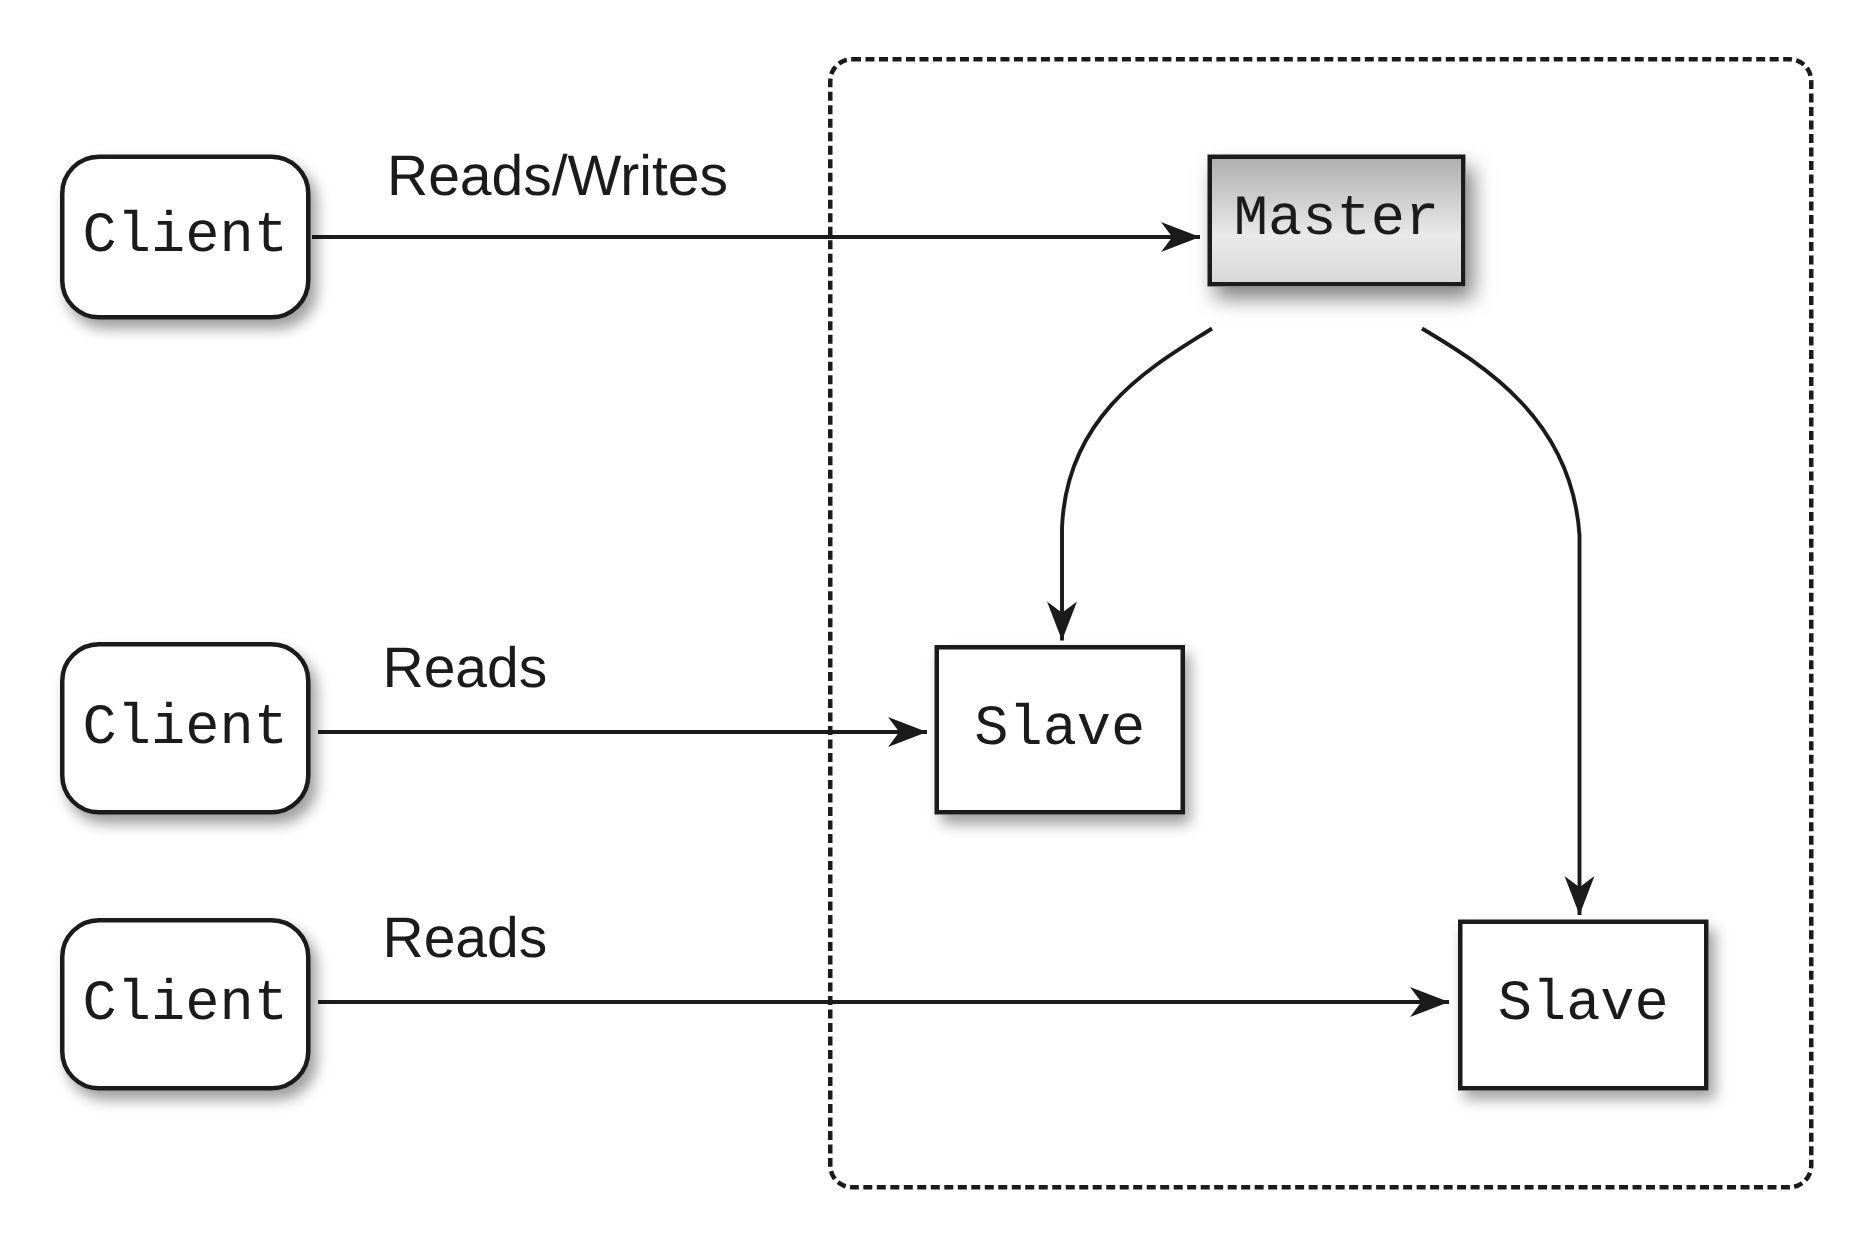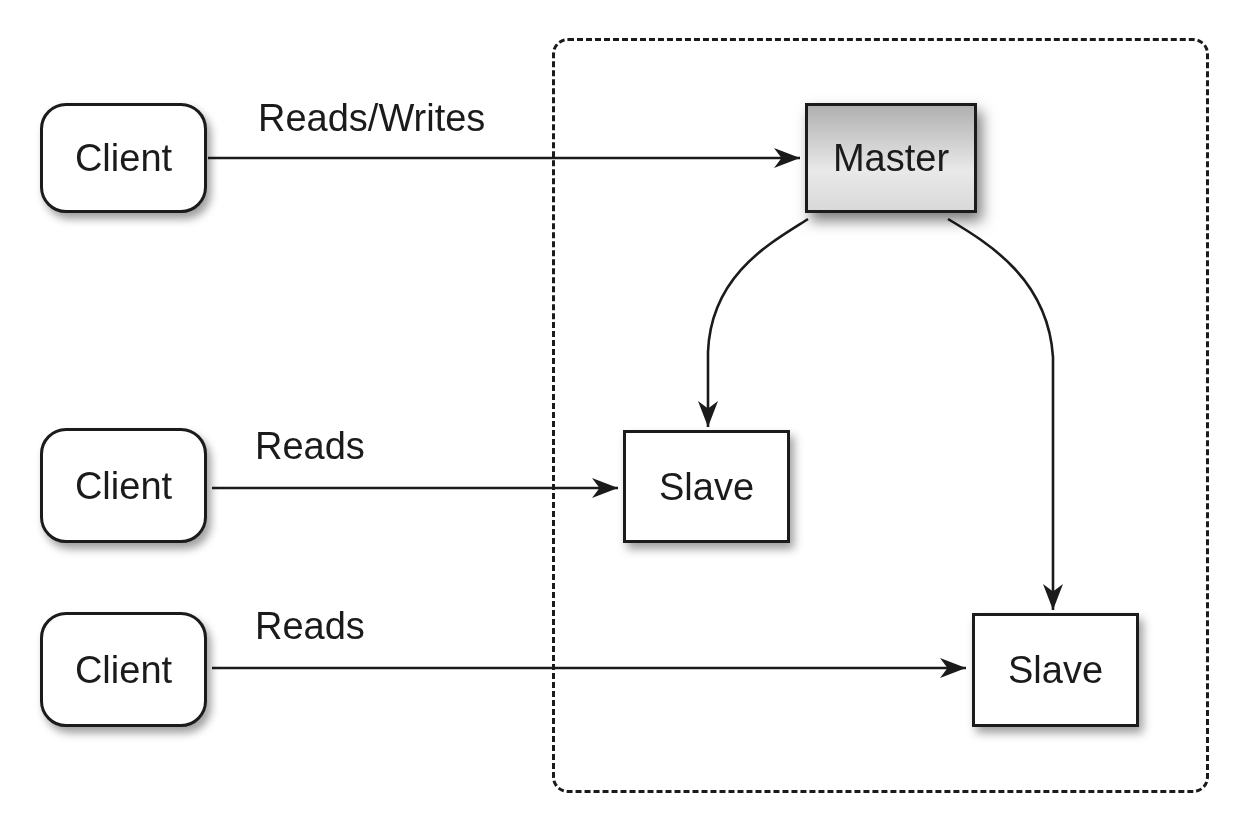--- a/index.html
+++ b/index.html
@@ -38,29 +38,30 @@
     position: absolute;
     display: flex;
     align-items: center;
     justify-content: center;
     border: 3px solid #1b1b1b;
     background: #ffffff;
     font-size: 38px;
     line-height: 1;
     box-sizing: border-box;
     box-shadow: 4px 6px 9px rgba(0, 0, 0, 0.38);
+    font-family: Liberation Mono, monospace;
   }
   .client {
     border-radius: 26px;
   }
   .node-client1 { left: 40px;  top: 103px; width: 167px; height: 110px; }
   .node-client2 { left: 40px;  top: 428px; width: 167px; height: 115px; }
   .node-client3 { left: 40px;  top: 612px; width: 167px; height: 115px; }
   .node-master  {
-    left: 805px; top: 103px; width: 172px; height: 110px;
+    left: 805px; top: 103px; width: 172px; height: 88px;
     background: linear-gradient(180deg, #b0b0b0 0%, #e9e9e9 62%, #d9d9d9 100%);
     box-shadow: 5px 8px 13px rgba(0, 0, 0, 0.5);
   }
   .node-slave1  { left: 623px; top: 430px; width: 167px; height: 113px; }
   .node-slave2  { left: 972px; top: 613px; width: 167px; height: 114px; }
   .edge-label {
     position: absolute;
     font-size: 38px;
     line-height: 1.1;
     white-space: nowrap;

